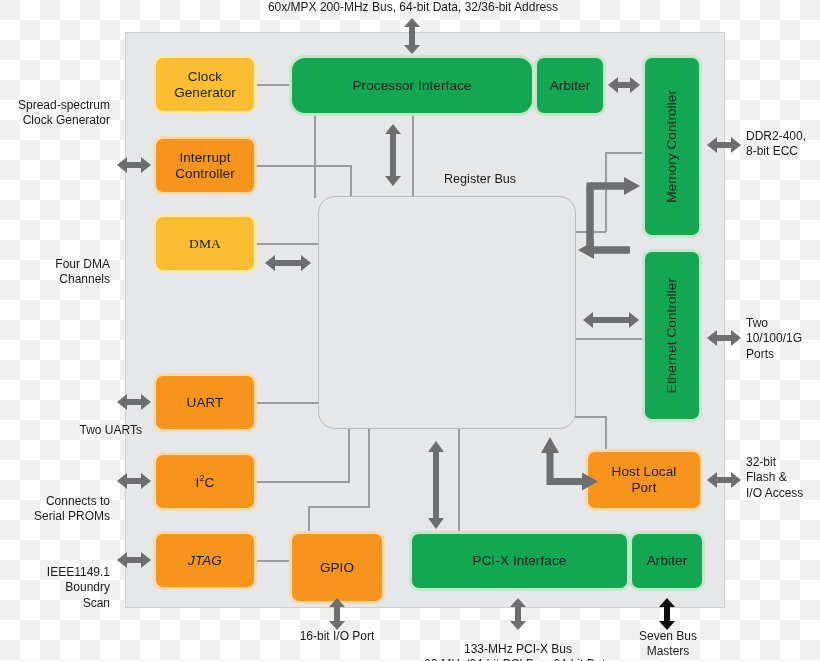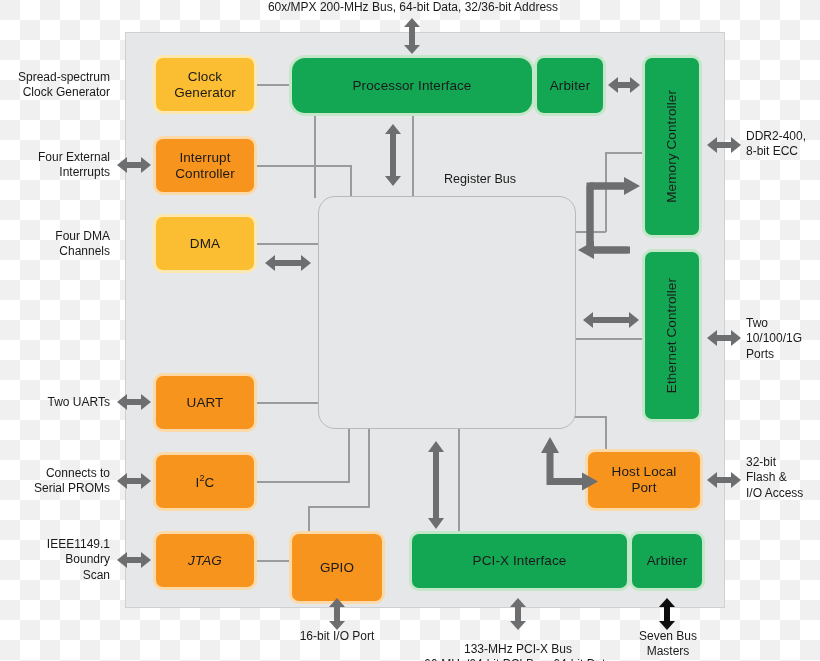--- a/index.html
+++ b/index.html
@@ -103,21 +103,21 @@
 
   
   .txt {
     position: absolute;
     font-size: 12px;
     line-height: 1.28;
     color: #1a1a1a;
     white-space: pre-line;
     z-index: 7;
   }
-  .txt.r  { text-align: right; }
+  .txt.r  { text-align: right; margin-top: 28px; }
   .txt.l  { text-align: left; }
   .txt.c  { text-align: center; }
   .reg-bus-label {
     position: absolute;
     left: 444px;
     top: 172px;
     font-size: 12.6px;
     color: #1a1a1a;
     z-index: 7;
   }
@@ -170,21 +170,21 @@
   <div class="blk c-yellow" style="left:156px; top:58px; width:98px; height:53px;">
     <span class="lbl">Clock
 Generator</span>
   </div>
 
   <div class="blk c-orange" style="left:156px; top:139px; width:98px; height:53px;">
     <span class="lbl">Interrupt
 Controller</span>
   </div>
 
-  <div class="blk c-yellow" style="left:156px; top:217px; width:98px; height:53px;">
+  <div class="blk c-yellow" style="left:156px; top:217px; width:98px; height:53px;font-family:Liberation Serif, serif;">
     <span class="lbl">DMA</span>
   </div>
 
   <div class="blk c-orange" style="left:156px; top:376px; width:98px; height:53px;">
     <span class="lbl">UART</span>
   </div>
 
   <div class="blk c-orange" style="left:156px; top:455px; width:98px; height:53px;">
     <span class="lbl"><span>I</span><sup style="font-size:9px;">2</sup><span>C</span></span>
   </div>
@@ -413,27 +413,25 @@
         <polygon points="8,32 16,23 0,23"></polygon>
       </g>
     </svg>
   </div>
 
   <div class="txt c" style="left:248px; top:0px; width:330px;">60x/MPX 200-MHz Bus, 64-bit Data, 32/36-bit Address</div>
 
   <div class="txt r" style="left:0px; top:70px; width:110px;">Spread-spectrum
 Clock Generator</div>
 
-  <div class="txt r" style="left:0px; top:150px; width:110px;">Four External
-Interrupts</div>
 
   <div class="txt r" style="left:0px; top:229px; width:110px;">Four DMA
 Channels</div>
 
-  <div class="txt r" style="left:0px; top:395px; width:110px;">Two UARTs</div>
+  <div class="txt r" style="left:0px; top:395px; width:110px;padding-left:32px;">Two UARTs</div>
 
   <div class="txt r" style="left:0px; top:466px; width:110px;">Connects to
 Serial PROMs</div>
 
   <div class="txt r" style="left:0px; top:537px; width:110px;">IEEE1149.1
 Boundry
 Scan</div>
 
   <div class="txt l" style="left:746px; top:129px; width:80px;">DDR2-400,
 8-bit ECC</div>

